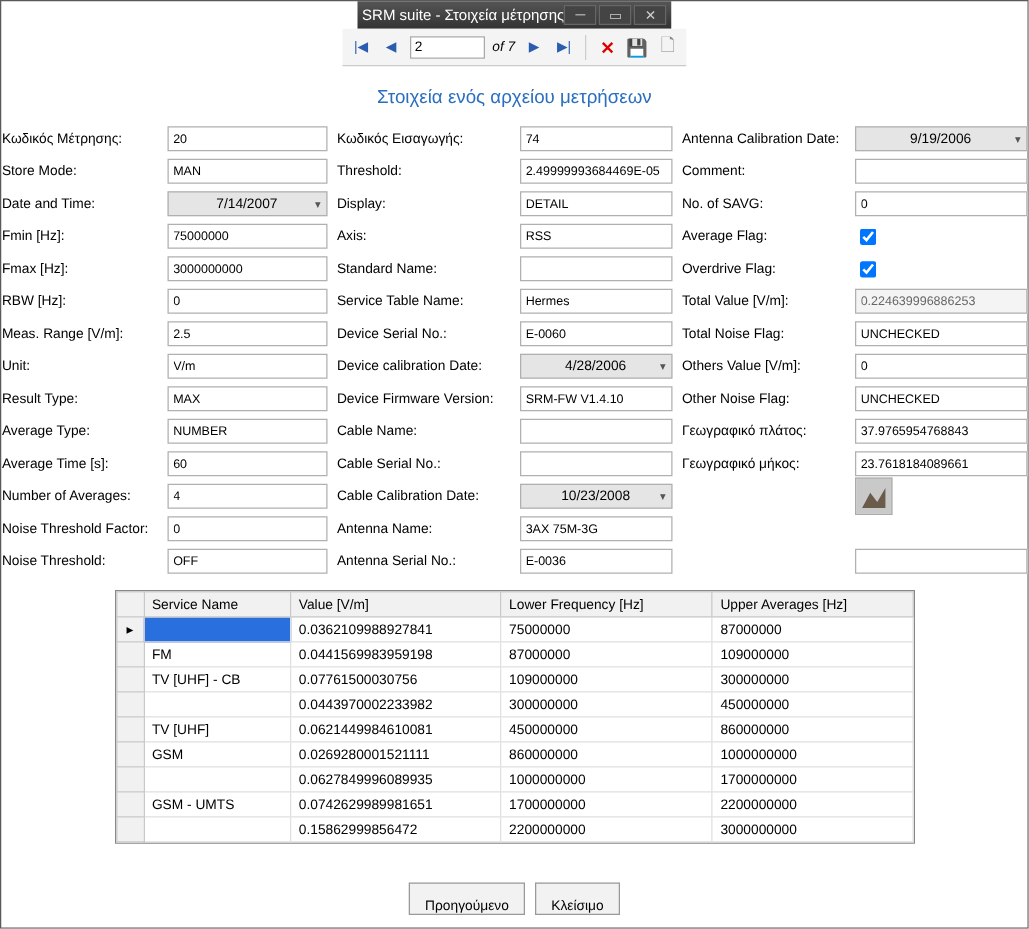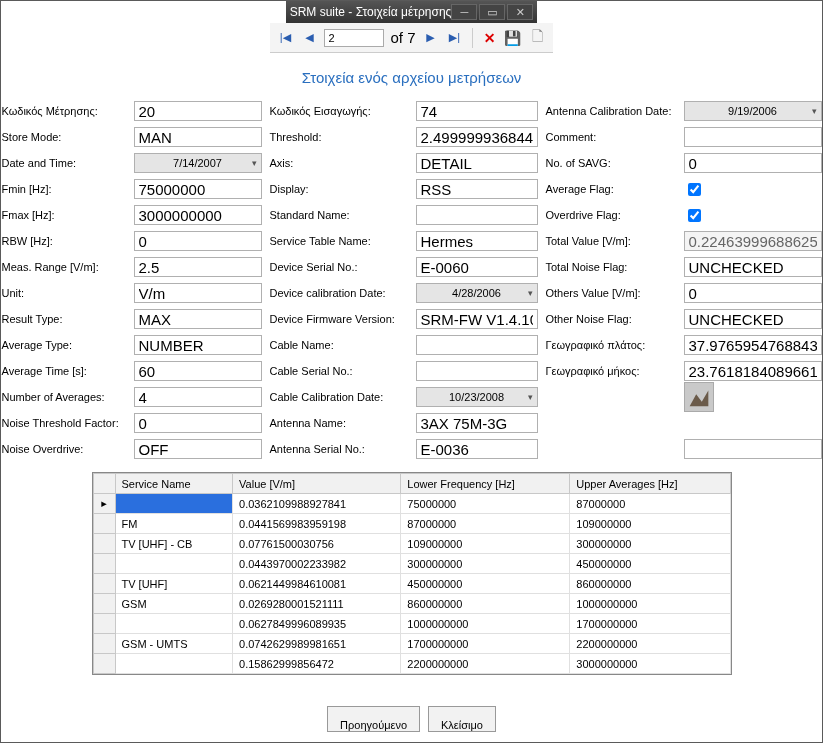--- a/index.html
+++ b/index.html
@@ -62,21 +62,21 @@
     cursor: pointer;
   }
   .nav-input {
     width: 60px;
     height: 18px;
     font-size: 11px;
     padding: 0 3px;
     border: 1px solid #aaa;
     text-align: left;
   }
-  .nav-label { font-size: 15px; }
+  .nav-label { font-size: 11px; font-style: italic; }
   .tool-sep { width: 1px; height: 20px; background: #ccc; margin: 0 2px; }
   .tool-icon {
     width: 18px;
     height: 18px;
     display: flex;
     align-items: center;
     justify-content: center;
     cursor: pointer;
     font-size: 14px;
   }
@@ -112,21 +112,21 @@
   .cell {
     height: 26px;
     display: flex;
     align-items: center;
     font-size: 11px;
   }
   .lbl { color: #000; }
   .fld input[type="text"] {
     width: 100%;
     height: 20px;
-    font-size: 15px;
+    font-size: 10px;
     padding: 0 4px;
     border: 1px solid #b0b0b0;
     background: #fff;
   }
   .fld input[readonly] { background: #f4f4f4; color: #666; }
   .fld .select {
     width: 100%;
     height: 20px;
     border: 1px solid #b0b0b0;
     background: #e5e5e5;
@@ -249,21 +249,21 @@
         <div class="cell lbl">Fmin [Hz]:</div>
         <div class="cell lbl">Fmax [Hz]:</div>
         <div class="cell lbl">RBW [Hz]:</div>
         <div class="cell lbl">Meas. Range [V/m]:</div>
         <div class="cell lbl">Unit:</div>
         <div class="cell lbl">Result Type:</div>
         <div class="cell lbl">Average Type:</div>
         <div class="cell lbl">Average Time [s]:</div>
         <div class="cell lbl">Number of Averages:</div>
         <div class="cell lbl">Noise Threshold Factor:</div>
-        <div class="cell lbl">Noise Overdrive:</div>
+        <div class="cell lbl">Noise Threshold:</div>
       </div>
 
       <div class="col fields1">
         <div class="cell fld">
             <input type="text" value="20" style="">
           </div>
         <div class="cell fld">
             <input type="text" value="MAN" style="">
           </div>
         <div class="cell fld">
@@ -302,22 +302,22 @@
             <input type="text" value="0" style="">
           </div>
         <div class="cell fld">
             <input type="text" value="OFF" style="">
           </div>
       </div>
 
       <div class="col labels2">
         <div class="cell lbl">Κωδικός Εισαγωγής:</div>
         <div class="cell lbl">Threshold:</div>
+        <div class="cell lbl">Display:</div>
         <div class="cell lbl">Axis:</div>
-        <div class="cell lbl">Display:</div>
         <div class="cell lbl">Standard Name:</div>
         <div class="cell lbl">Service Table Name:</div>
         <div class="cell lbl">Device Serial No.:</div>
         <div class="cell lbl">Device calibration Date:</div>
         <div class="cell lbl">Device Firmware Version:</div>
         <div class="cell lbl">Cable Name:</div>
         <div class="cell lbl">Cable Serial No.:</div>
         <div class="cell lbl">Cable Calibration Date:</div>
         <div class="cell lbl">Antenna Name:</div>
         <div class="cell lbl">Antenna Serial No.:</div>

